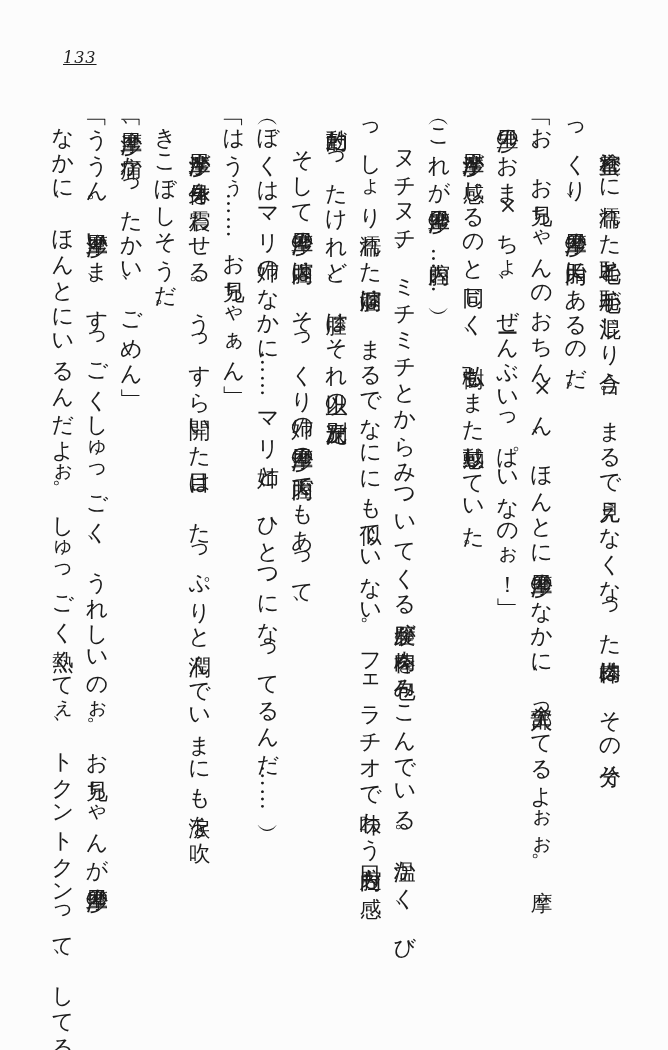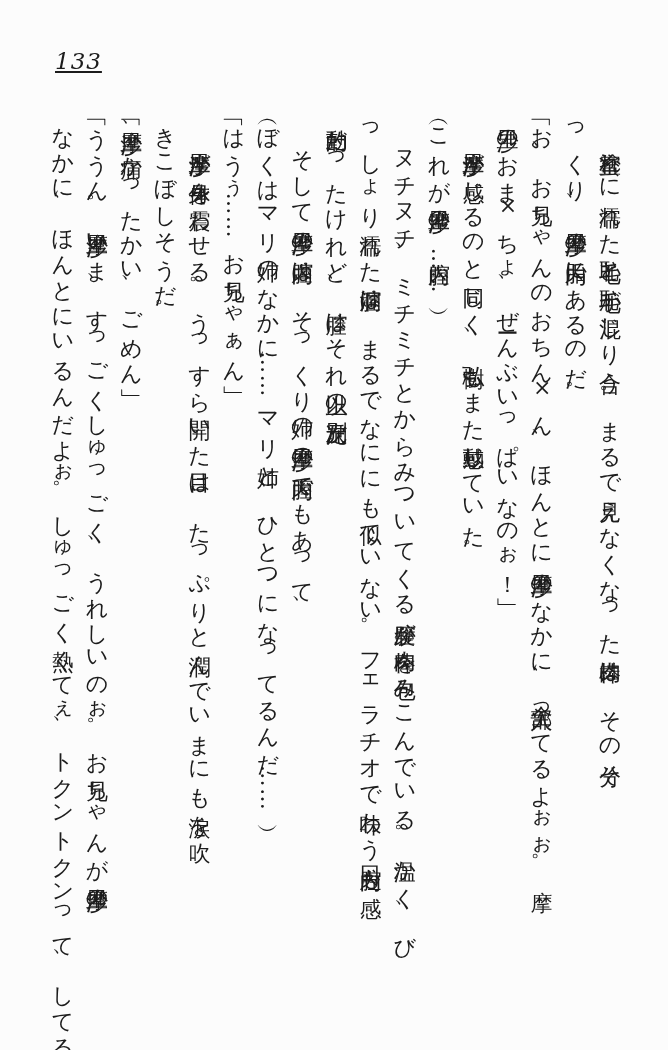--- a/index.html
+++ b/index.html
@@ -15,22 +15,22 @@
     width: 668px;
     height: 1050px;
     position: relative;
     background: var(--paper);
     overflow: hidden;
     font-family: "DejaVu Serif", "Liberation Serif", serif;
   }
   .page-number {
     position: absolute;
     top: 48px;
-    left: 55px;
-    font-size: 23px;
+    left: 63px;
+    font-size: 16px;
     font-style: italic;
     color: var(--ink);
     letter-spacing: 1px;
     text-decoration: underline;
   }
   .text-area {
     position: absolute;
     top: 112px;
     right: 41px;
     height: 881px;

